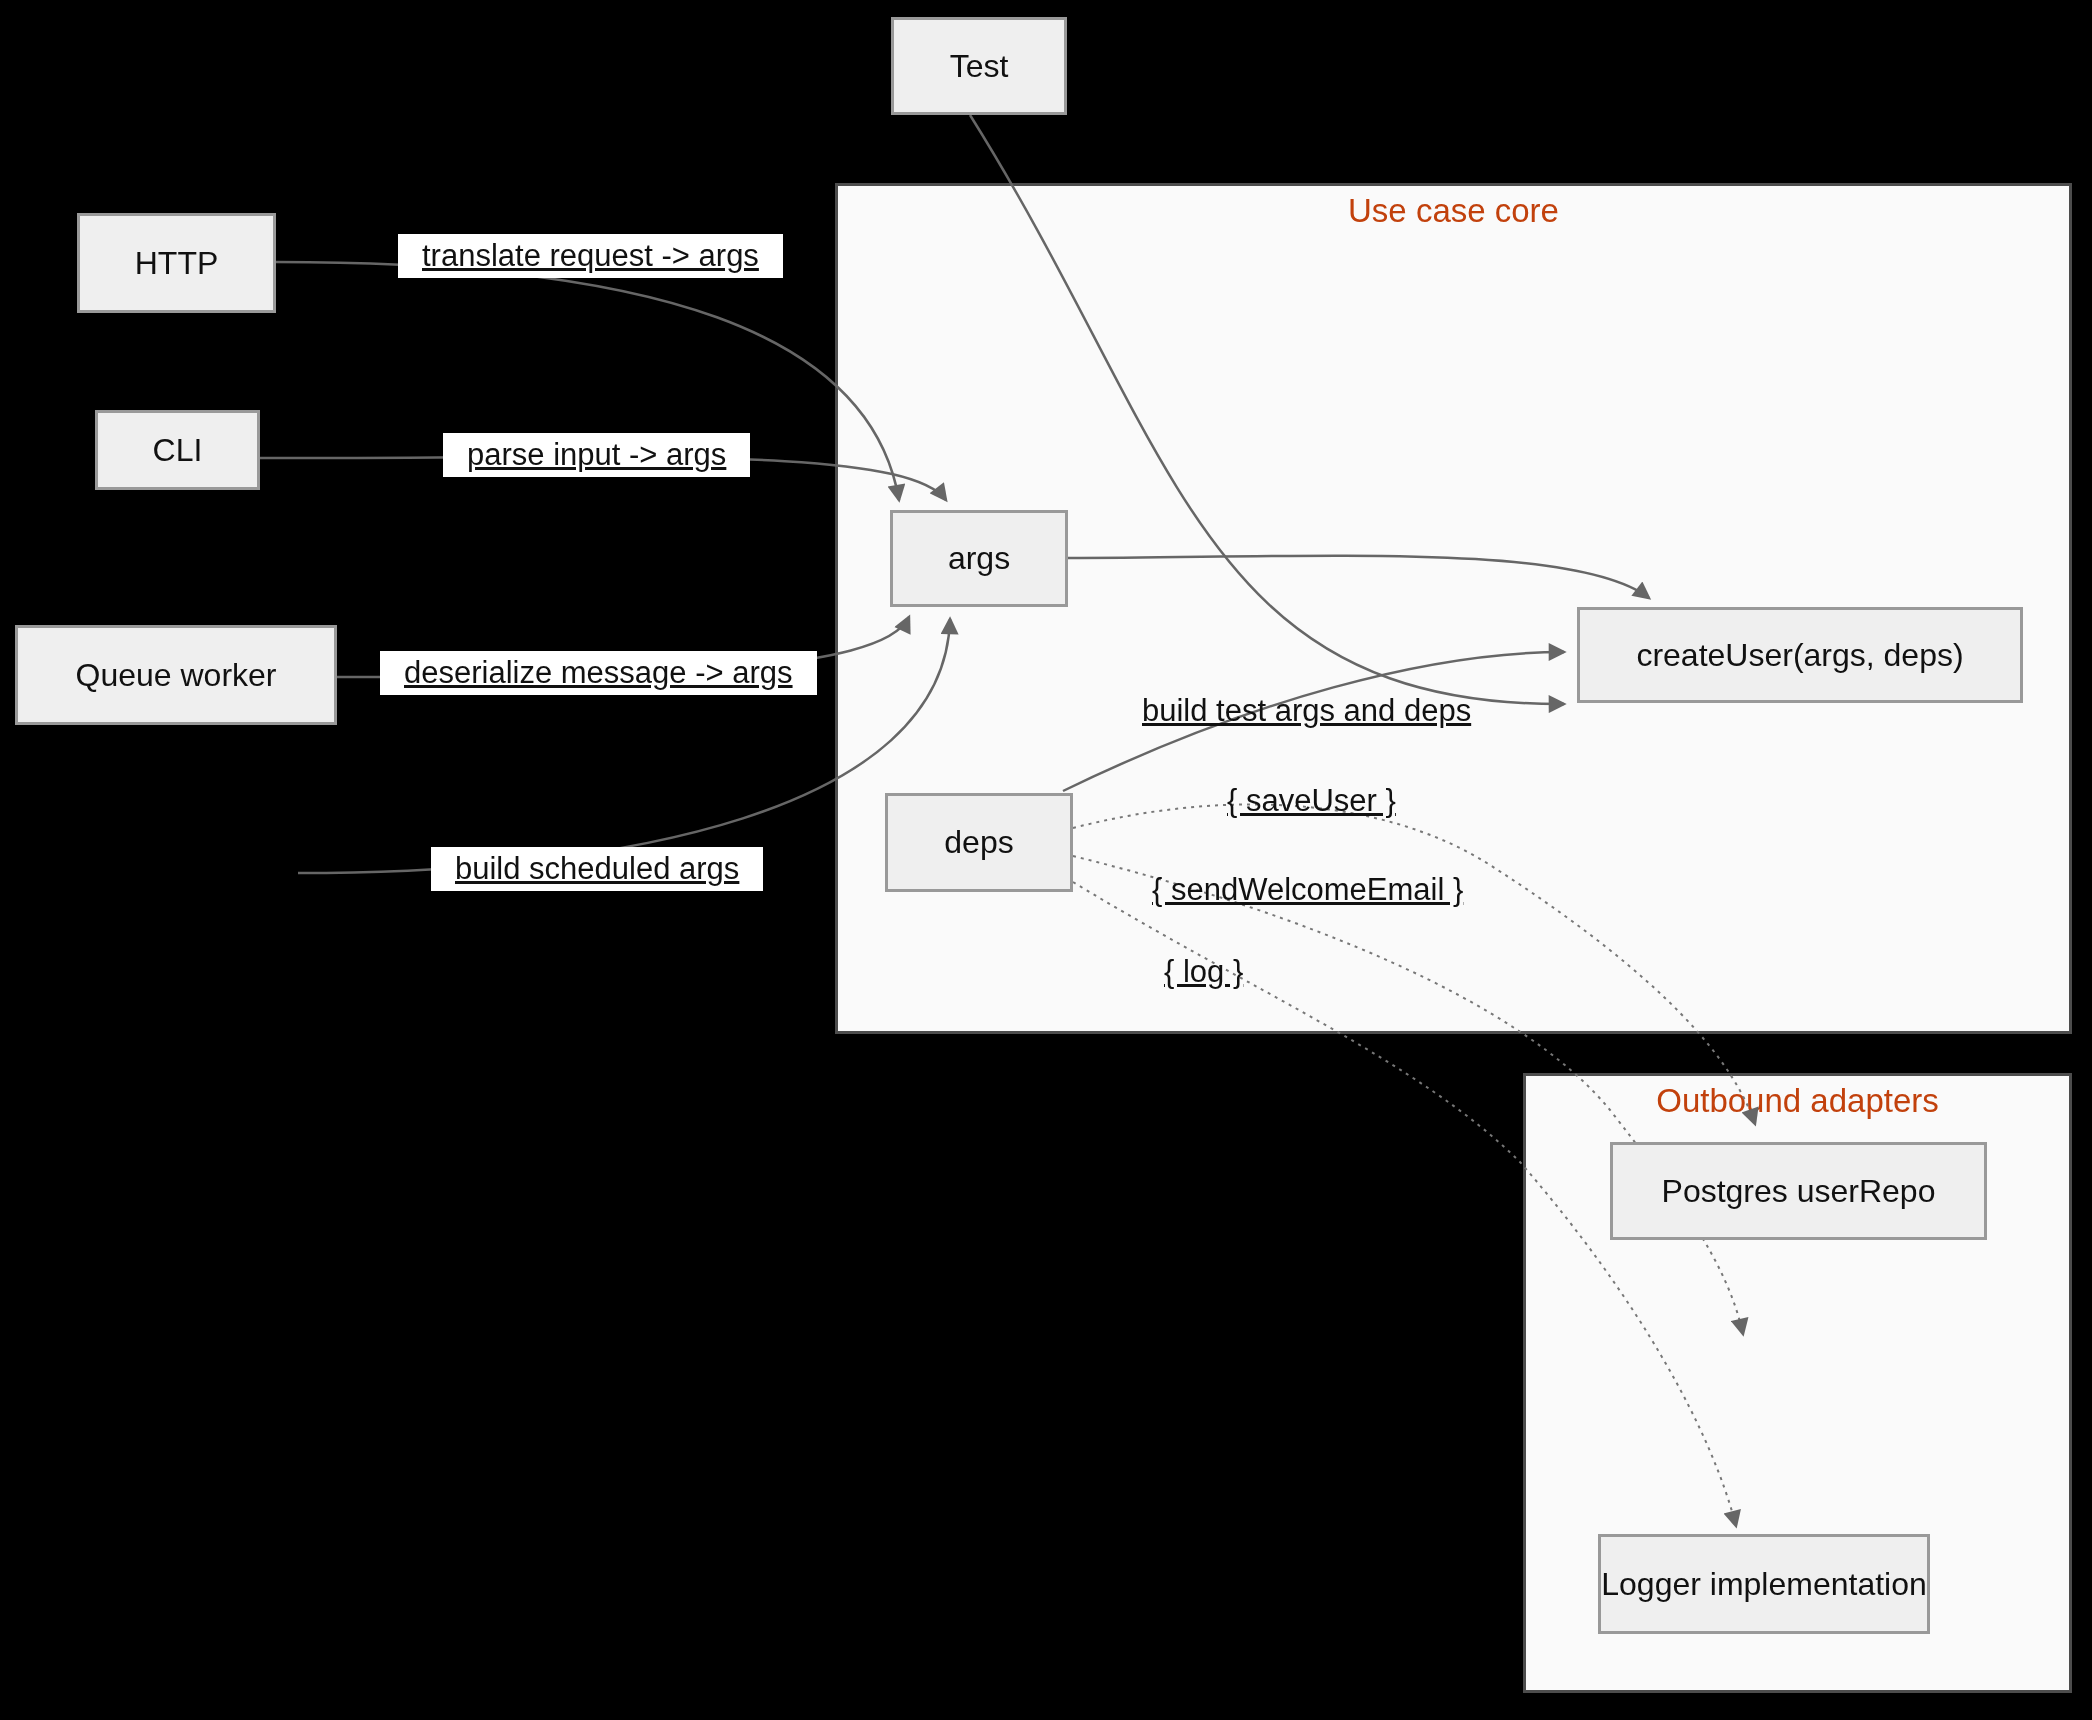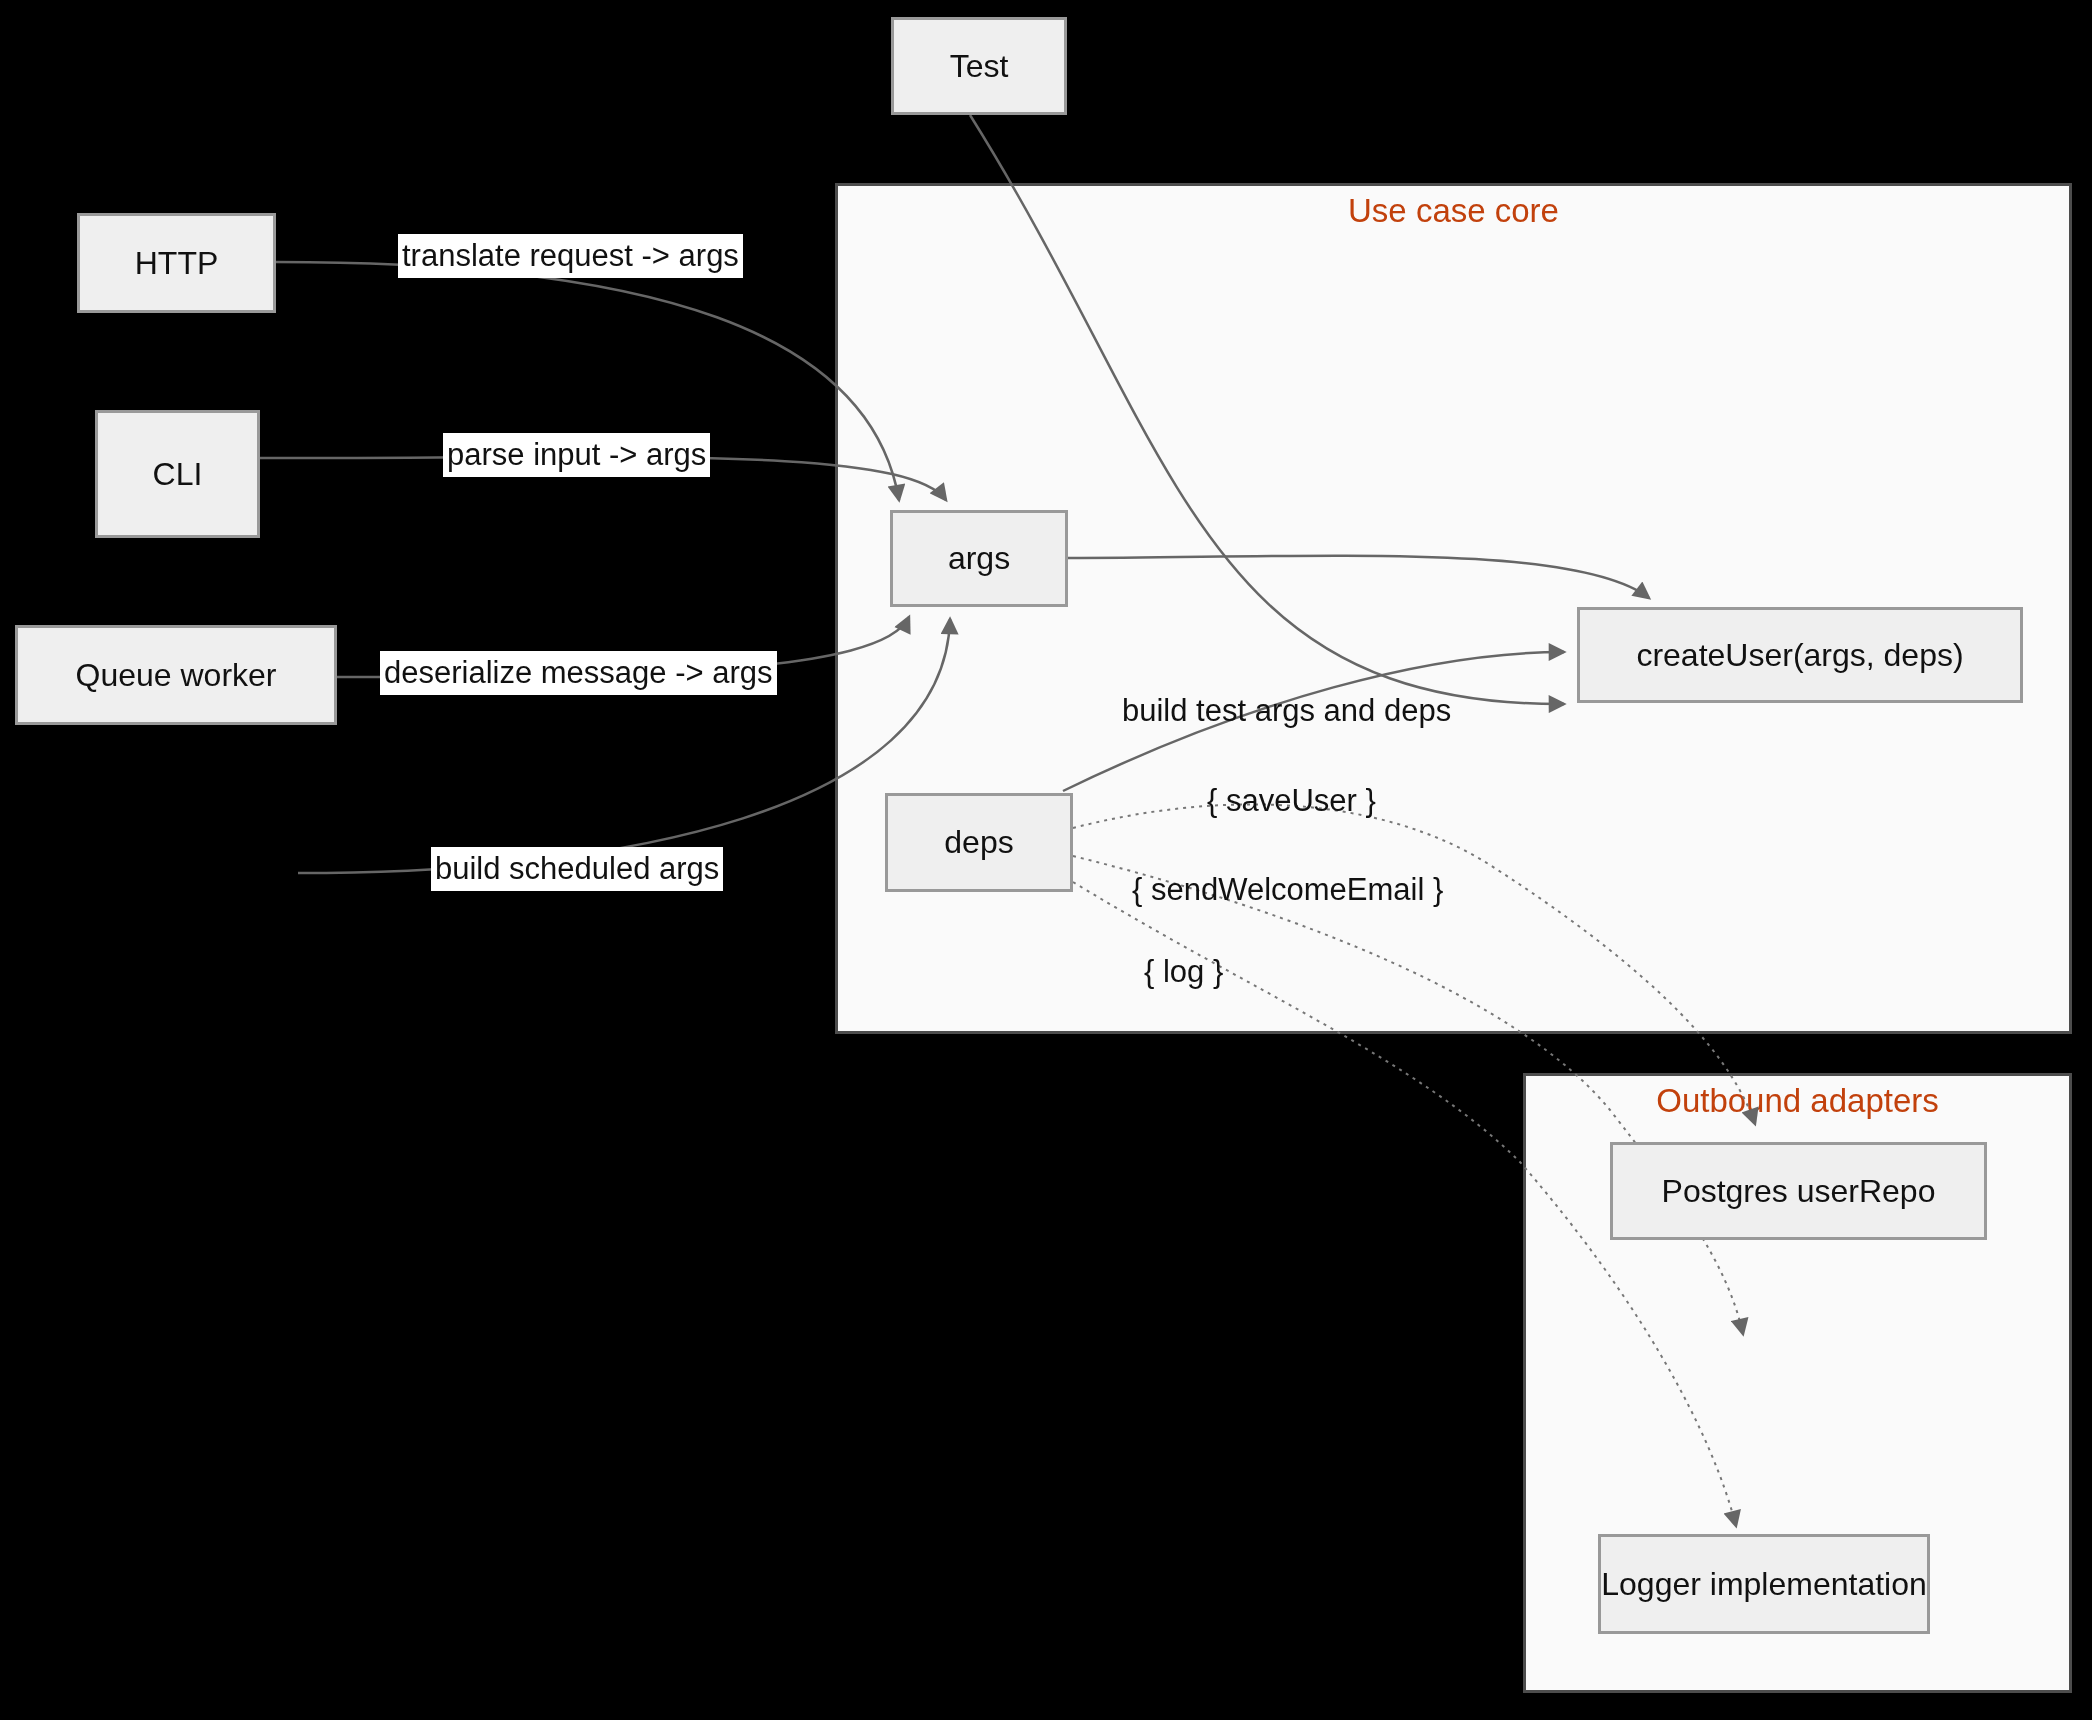--- a/index.html
+++ b/index.html
@@ -22,33 +22,33 @@
   .edge-solid{fill:none;stroke:#666;stroke-width:2.5px;}
   .edge-dotted{fill:none;stroke:#777;stroke-width:2px;stroke-dasharray:3 5;}
   
   .node{
     position:absolute;background:#efefef;border:3px solid #999;box-sizing:border-box;
     display:flex;align-items:center;justify-content:center;
     font-size:32px;color:#111;z-index:3;white-space:nowrap;
   }
   #node-test{left:891px;top:17px;width:176px;height:98px;}
   #node-http{left:77px;top:213px;width:199px;height:100px;}
-  #node-cli{left:95px;top:410px;width:165px;height:128px;}
+  #node-cli{left:95px;top:410px;width:165px;height:80px;}
   #node-queue{left:15px;top:625px;width:322px;height:100px;}
   #node-cron{left:53px;top:823px;width:245px;height:99px;}
   #node-args{left:890px;top:510px;width:178px;height:97px;}
   #node-deps{left:885px;top:793px;width:188px;height:99px;}
   #node-createuser{left:1577px;top:607px;width:446px;height:96px;}
   #node-postgres{left:1610px;top:1142px;width:377px;height:98px;}
   #node-email{left:1633px;top:1342px;width:330px;height:100px;}
   #node-logger{left:1598px;top:1534px;width:332px;height:100px;}
   
   .edge-label{
     position:absolute;background:#fff;color:#111;font-size:31px;
-    padding:4px 4px;z-index:4;white-space:nowrap;
+    padding:4px 24px;z-index:4;white-space:nowrap;text-decoration:underline;
   }
   .edge-label.plain{background:transparent;}
   #lbl-translate{left:398px;top:234px;}
   #lbl-parse{left:443px;top:433px;}
   #lbl-deserialize{left:380px;top:651px;}
   #lbl-schedule{left:431px;top:847px;}
   #lbl-buildtest{left:1118px;top:689px;}
   #lbl-saveuser{left:1203px;top:779px;}
   #lbl-sendemail{left:1128px;top:868px;}
   #lbl-log{left:1140px;top:950px;}

